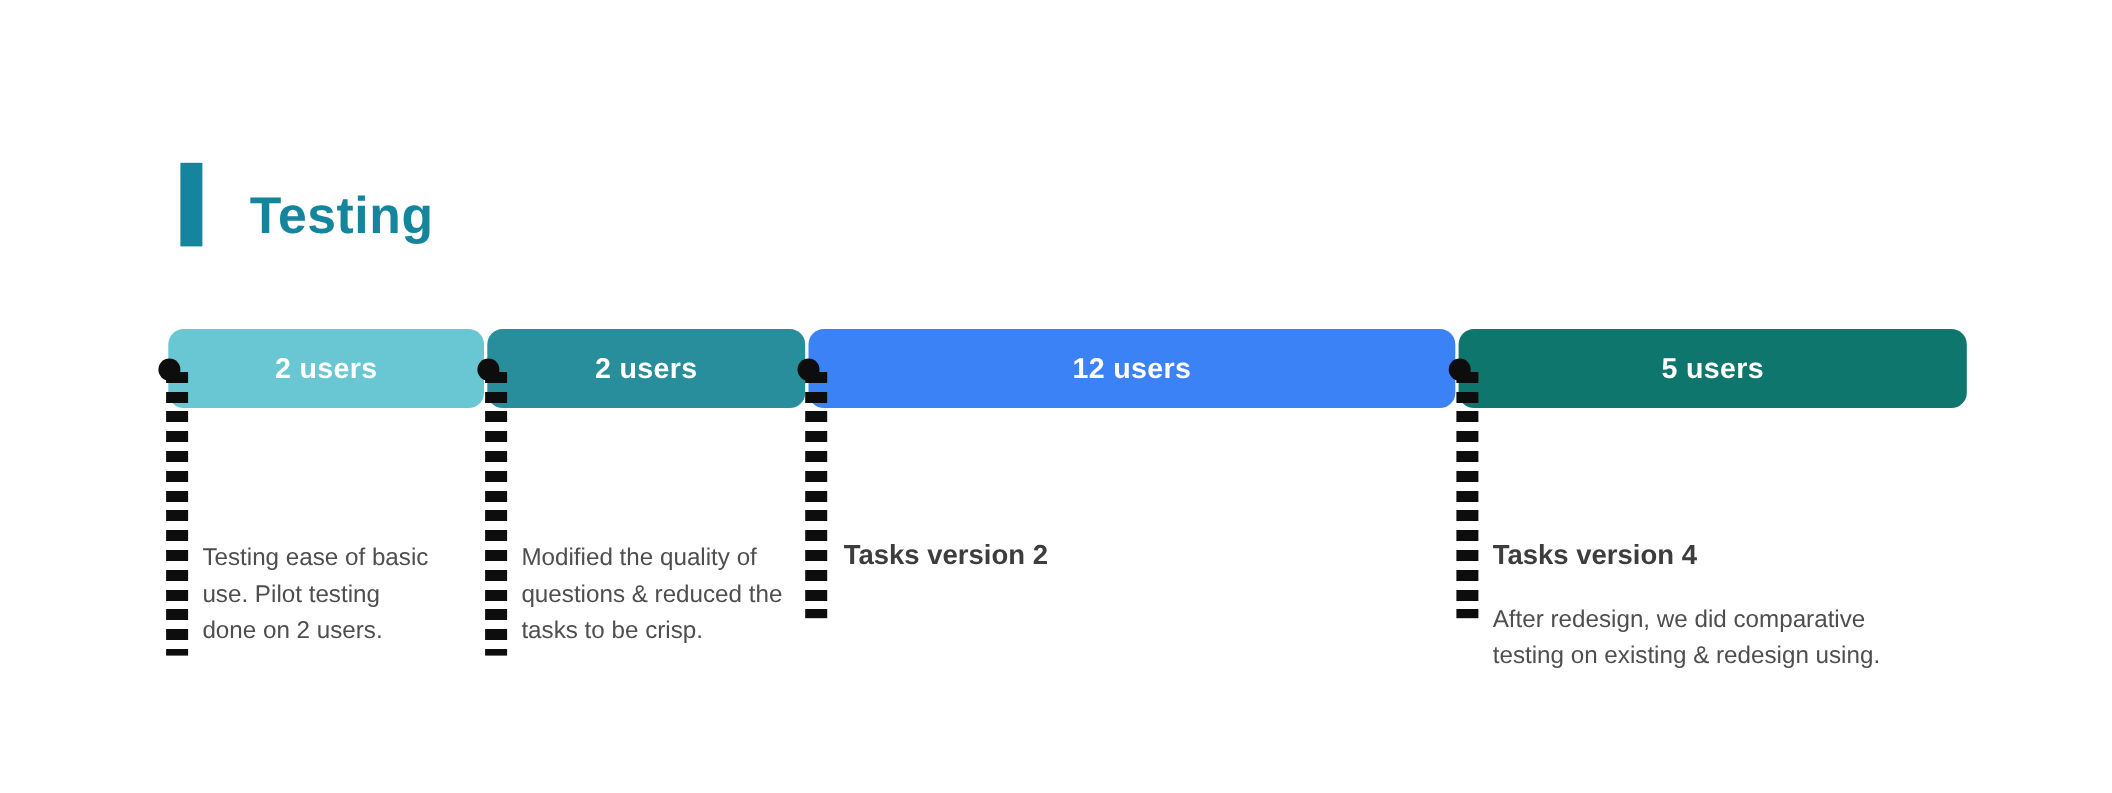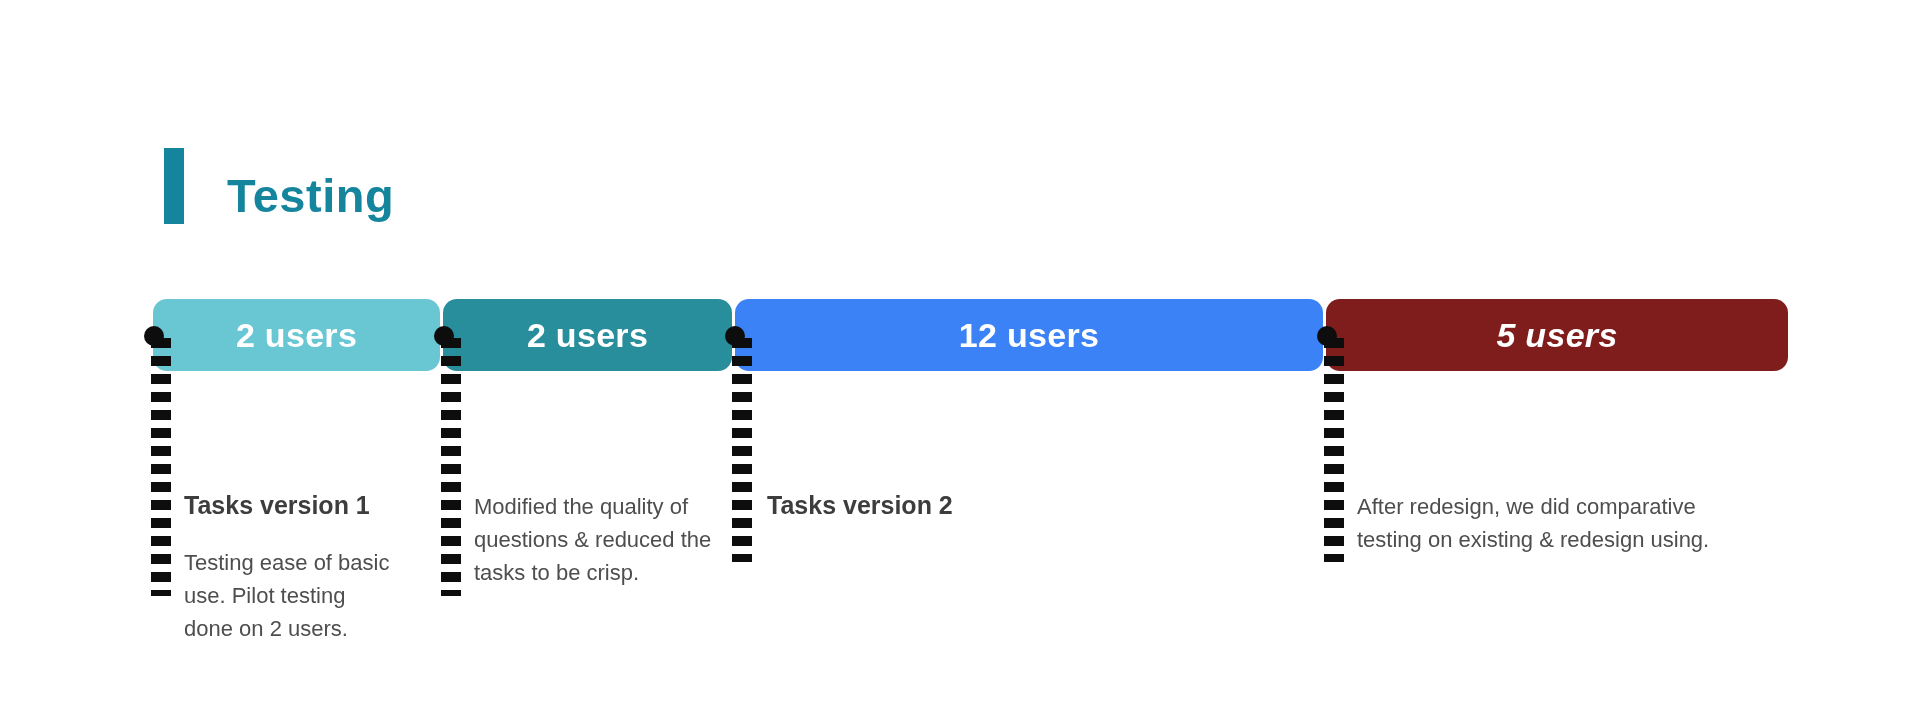--- a/index.html
+++ b/index.html
@@ -33,21 +33,21 @@
     display: flex;
     align-items: center;
     justify-content: center;
   }
   .seg0 { left: 143px;  width: 287px; }
   .seg1 { left: 433px;  width: 289px; }
   .seg2 { left: 725px;  width: 588px; }
   .seg3 { left: 1316px; width: 462px; }
   .segment-label {
     color: #ffffff;
-    font-size: 34px;
+    font-size: 26px;
     font-weight: 700;
     letter-spacing: 0.3px;
   }
 
   
   .dot {
     position: absolute;
     top: 316px;
     width: 18px;
     height: 18px;
@@ -97,29 +97,28 @@
 
     <div class="segment seg0" style="background-color: rgb(105, 199, 212);">
       <span class="segment-label">2 users</span>
     </div>
     <div class="segment seg1" style="background-color: rgb(41, 142, 156);">
       <span class="segment-label">2 users</span>
     </div>
     <div class="segment seg2" style="background-color: #3b82f6;">
       <span class="segment-label">12 users</span>
     </div>
-    <div class="segment seg3" style="background-color: #7f1d1d; font-style: italic;">
+    <div class="segment seg3" style="background-color: #0f766e;">
       <span class="segment-label">5 users</span>
     </div>
 
     <div class="milestone m0">
       <span class="dot" style="background-color: rgb(13, 13, 13);"></span>
       <span class="dash-line" style="background: repeating-linear-gradient(rgb(13, 13, 13) 0px, rgb(13, 13, 13) 10px, transparent 10px, transparent 18px);"></span>
       <div class="m-text">
-        <h2 class="m-title" style="color: rgb(61, 61, 61);">Tasks version 1</h2>
         <p class="m-desc" style="color: rgb(78, 78, 78);">Testing ease of basic
 use. Pilot testing
 done on 2 users.</p>
       </div>
     </div>
 
     <div class="milestone m1">
       <span class="dot" style="background-color: rgb(13, 13, 13);"></span>
       <span class="dash-line" style="background: repeating-linear-gradient(rgb(13, 13, 13) 0px, rgb(13, 13, 13) 10px, transparent 10px, transparent 18px);"></span>
       <div class="m-text">
@@ -134,19 +133,20 @@
       <span class="dash-line" style="background: repeating-linear-gradient(rgb(13, 13, 13) 0px, rgb(13, 13, 13) 10px, transparent 10px, transparent 18px);"></span>
       <div class="m-text">
         <h2 class="m-title" style="color: rgb(61, 61, 61);">Tasks version 2</h2>
       </div>
     </div>
 
     <div class="milestone m3">
       <span class="dot" style="background-color: rgb(13, 13, 13);"></span>
       <span class="dash-line" style="background: repeating-linear-gradient(rgb(13, 13, 13) 0px, rgb(13, 13, 13) 10px, transparent 10px, transparent 18px);"></span>
       <div class="m-text">
+        <h2 class="m-title" style="color: rgb(61, 61, 61);">Tasks version 4</h2>
         <p class="m-desc" style="color: rgb(78, 78, 78);">After redesign, we did comparative
 testing on existing &amp; redesign using.</p>
       </div>
     </div>
 
   </div>
 </div>
 
 </body></html>

